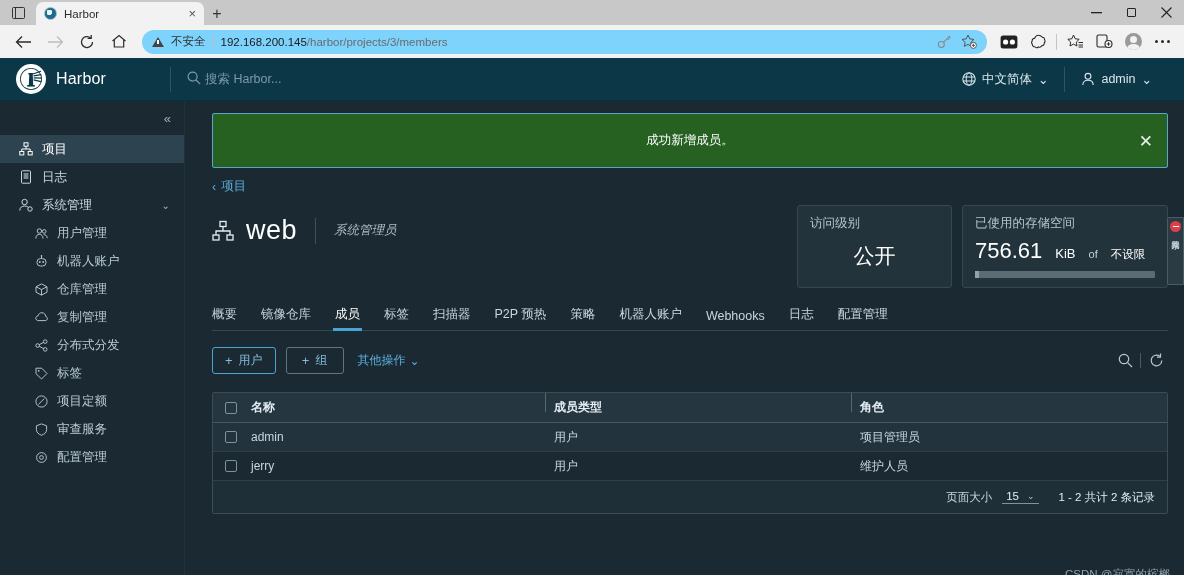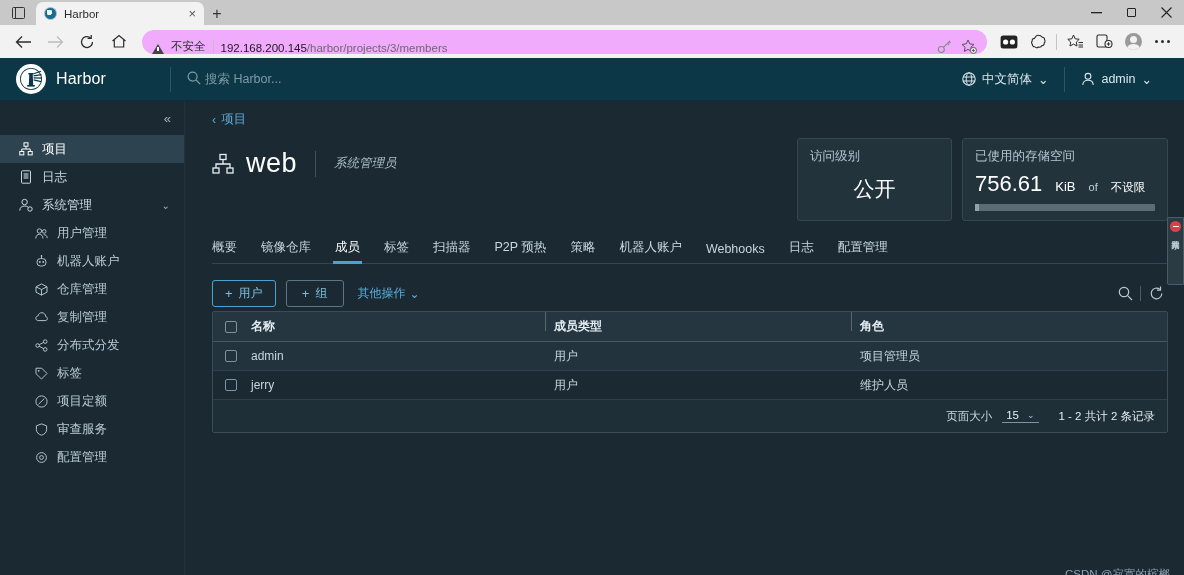--- a/index.html
+++ b/index.html
@@ -47,22 +47,22 @@
   .browser-toolbar {
     height: 33px; background: #f2f2f2;
     display: flex; align-items: center; padding: 0 8px; gap: 2px;
   }
   .nav-btn {
     width: 30px; height: 28px; display: flex; align-items: center;
     justify-content: center; font-size: 15px; color: #2c2c2c;
   }
   .nav-btn.disabled { color: #bdbdbd; }
   .omnibox {
-    flex: 1; height: 24px; background: #f0abfc; border-radius: 12px;
-    display: flex; align-items: flex-end; padding: 0 10px; gap: 7px;
+    flex: 1; height: 24px; background: #7dd3fc; border-radius: 12px;
+    display: flex; align-items: center; padding: 0 10px; gap: 7px;
     margin: 0 6px; font-size: 11.5px; min-width: 0;
   }
   .warn-tri { width:0; height:0; border-left:6px solid transparent; border-right:6px solid transparent; border-bottom:10px solid #444; position: relative; flex:none;}
   .warn-tri::after { content:""; position:absolute; left:-0.8px; top:3px; width:1.6px; height:4px; background:#fff;}
   .not-secure { color: #2f2f2f; white-space: nowrap; }
   .omni-sep { width: 1px; height: 14px; background: #c0c0c0; }
   .url-host { color: #1a1a1a; }
   .url-path { color: #6b6b6b; }
   .omni-right { margin-left: auto; display: flex; gap: 9px; align-items: center; color: #666; }
   .tb-icons { display: flex; align-items: center; gap: 2px; }
@@ -171,21 +171,21 @@
     display: flex; align-items: center; justify-content: center; gap: 6px;
     border: 1px solid #5d7681;
   }
   .btn.primary-outline { border-color: #4ba3d3; }
   .btn .plus { font-size: 13px; line-height: 1; }
   .link-action { color: #5aaede; font-size: 12px; display: flex; align-items: center; gap: 4px; margin-left: 4px; }
   .toolbar-right { margin-left: auto; display: flex; align-items: center; gap: 0; }
   .ticon { width: 24px; height: 24px; display: flex; align-items: center; justify-content: center; color: #b8c9d1; }
   .ticon-sep { width: 1px; height: 15px; background: #4a5d66; margin: 0 3px; }
 
-  .table { margin-top: 4px; border: 1px solid #3a4c55; border-radius: 2px; overflow: hidden; }
+  .table { margin-top: 18px; border: 1px solid #3a4c55; border-radius: 2px; overflow: hidden; }
   .thead {
     display: flex; height: 30px; align-items: center;
     background: #253640; color: #e3edf2; font-size: 12px; font-weight: bold;
     border-bottom: 1px solid #46585f;
   }
   .trow {
     display: flex; height: 29px; align-items: center;
     color: #c6d6de; font-size: 12px; border-bottom: 1px solid #2f4049;
   }
   .trow.alt { background: #22333d; }
@@ -526,20 +526,24 @@
     <div class="sidebar-bottom">
       <span class="nav-icon">
         
       </span>
       <span>事件主题</span>
     </div>
   </div>
 
   <div class="main">
 
+    <div class="alert">
+      <span>成功新增成员。</span>
+      <span class="alert-close">✕</span>
+    </div>
 
     <div class="breadcrumb">
       <span>‹</span>
       <span>项目</span>
     </div>
 
     <div class="proj-row">
       <div class="proj-left">
         <span>
           <svg width="22" height="22" viewBox="0 0 22 22">

